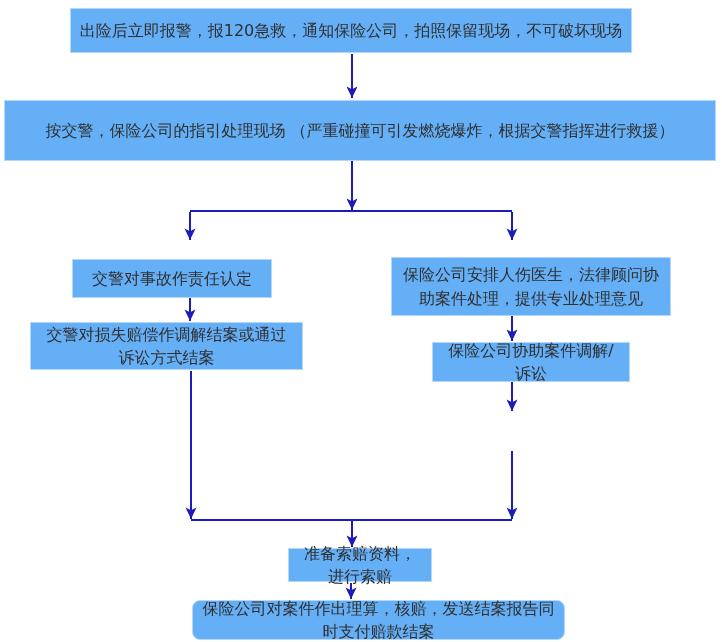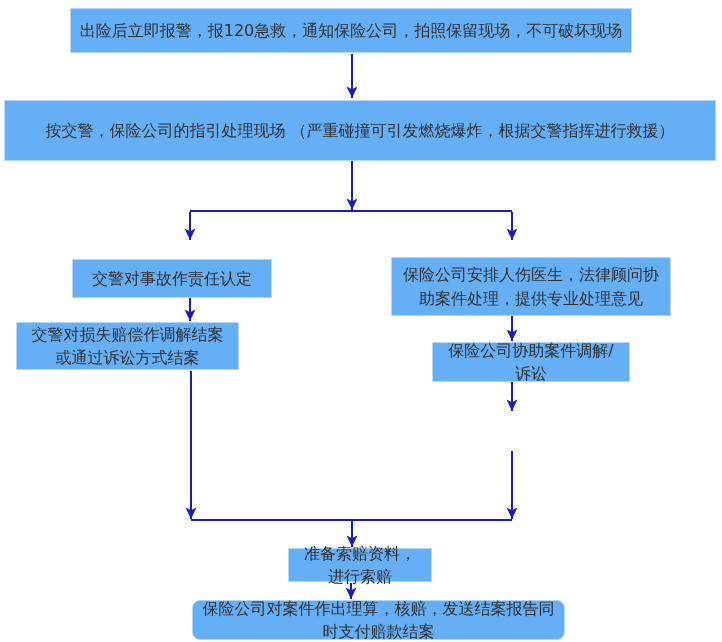--- a/index.html
+++ b/index.html
@@ -75,21 +75,21 @@
   </div>
 
   <div class="node" style="left:72px;  top:259px; width:200px; height:39px;">
     <span>交警对事故作责任认定</span>
   </div>
 
   <div class="node" style="left:391px; top:241px; width:280px; height:59px;margin-top:16px;">
     <span>保险公司安排人伤医生，法律顾问协助案件处理，提供专业处理意见</span>
   </div>
 
-  <div class="node" style="left:16px;  top:322px; width:223px; height:48px;">
+  <div class="node" style="left:30px;  top:322px; width:273px; height:48px;">
     <span>交警对损失赔偿作调解结案或通过诉讼方式结案</span>
   </div>
 
   <div class="node" style="left:432px; top:342px; width:198px; height:40px;">
     <span>保险公司协助案件调解/诉讼</span>
   </div>
 
 
   <div class="node" style="left:288px; top:548px; width:144px; height:34px;">
     <span>准备索赔资料，进行索赔</span>

